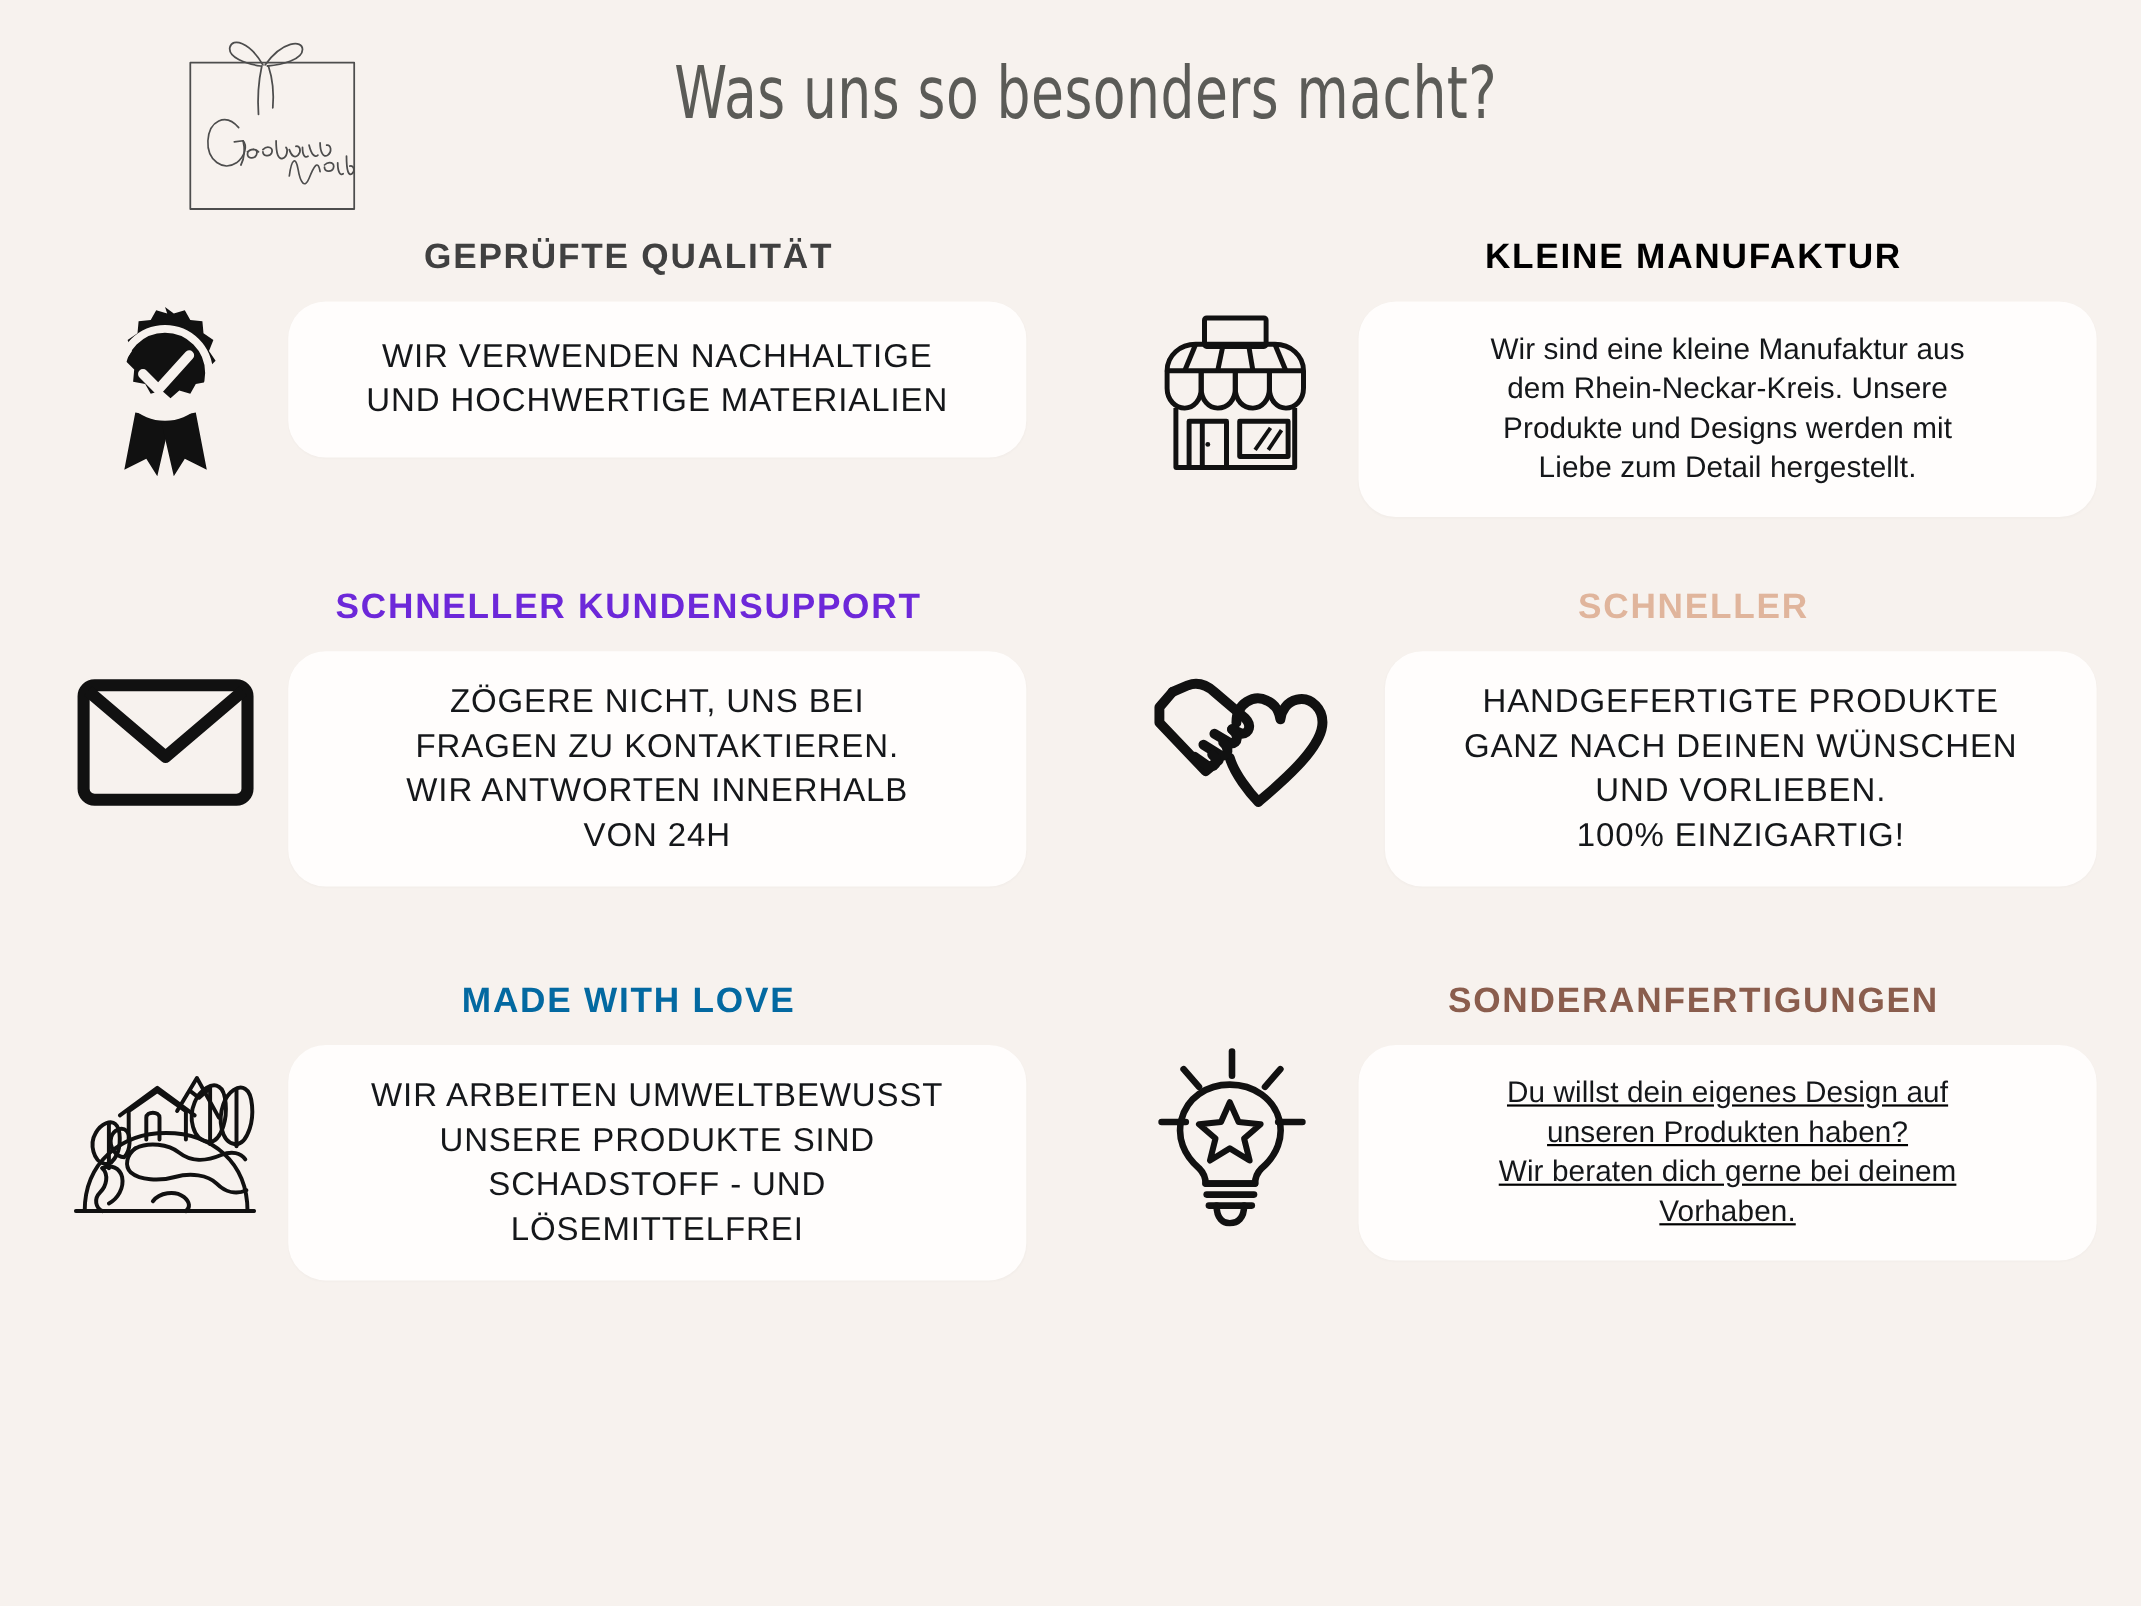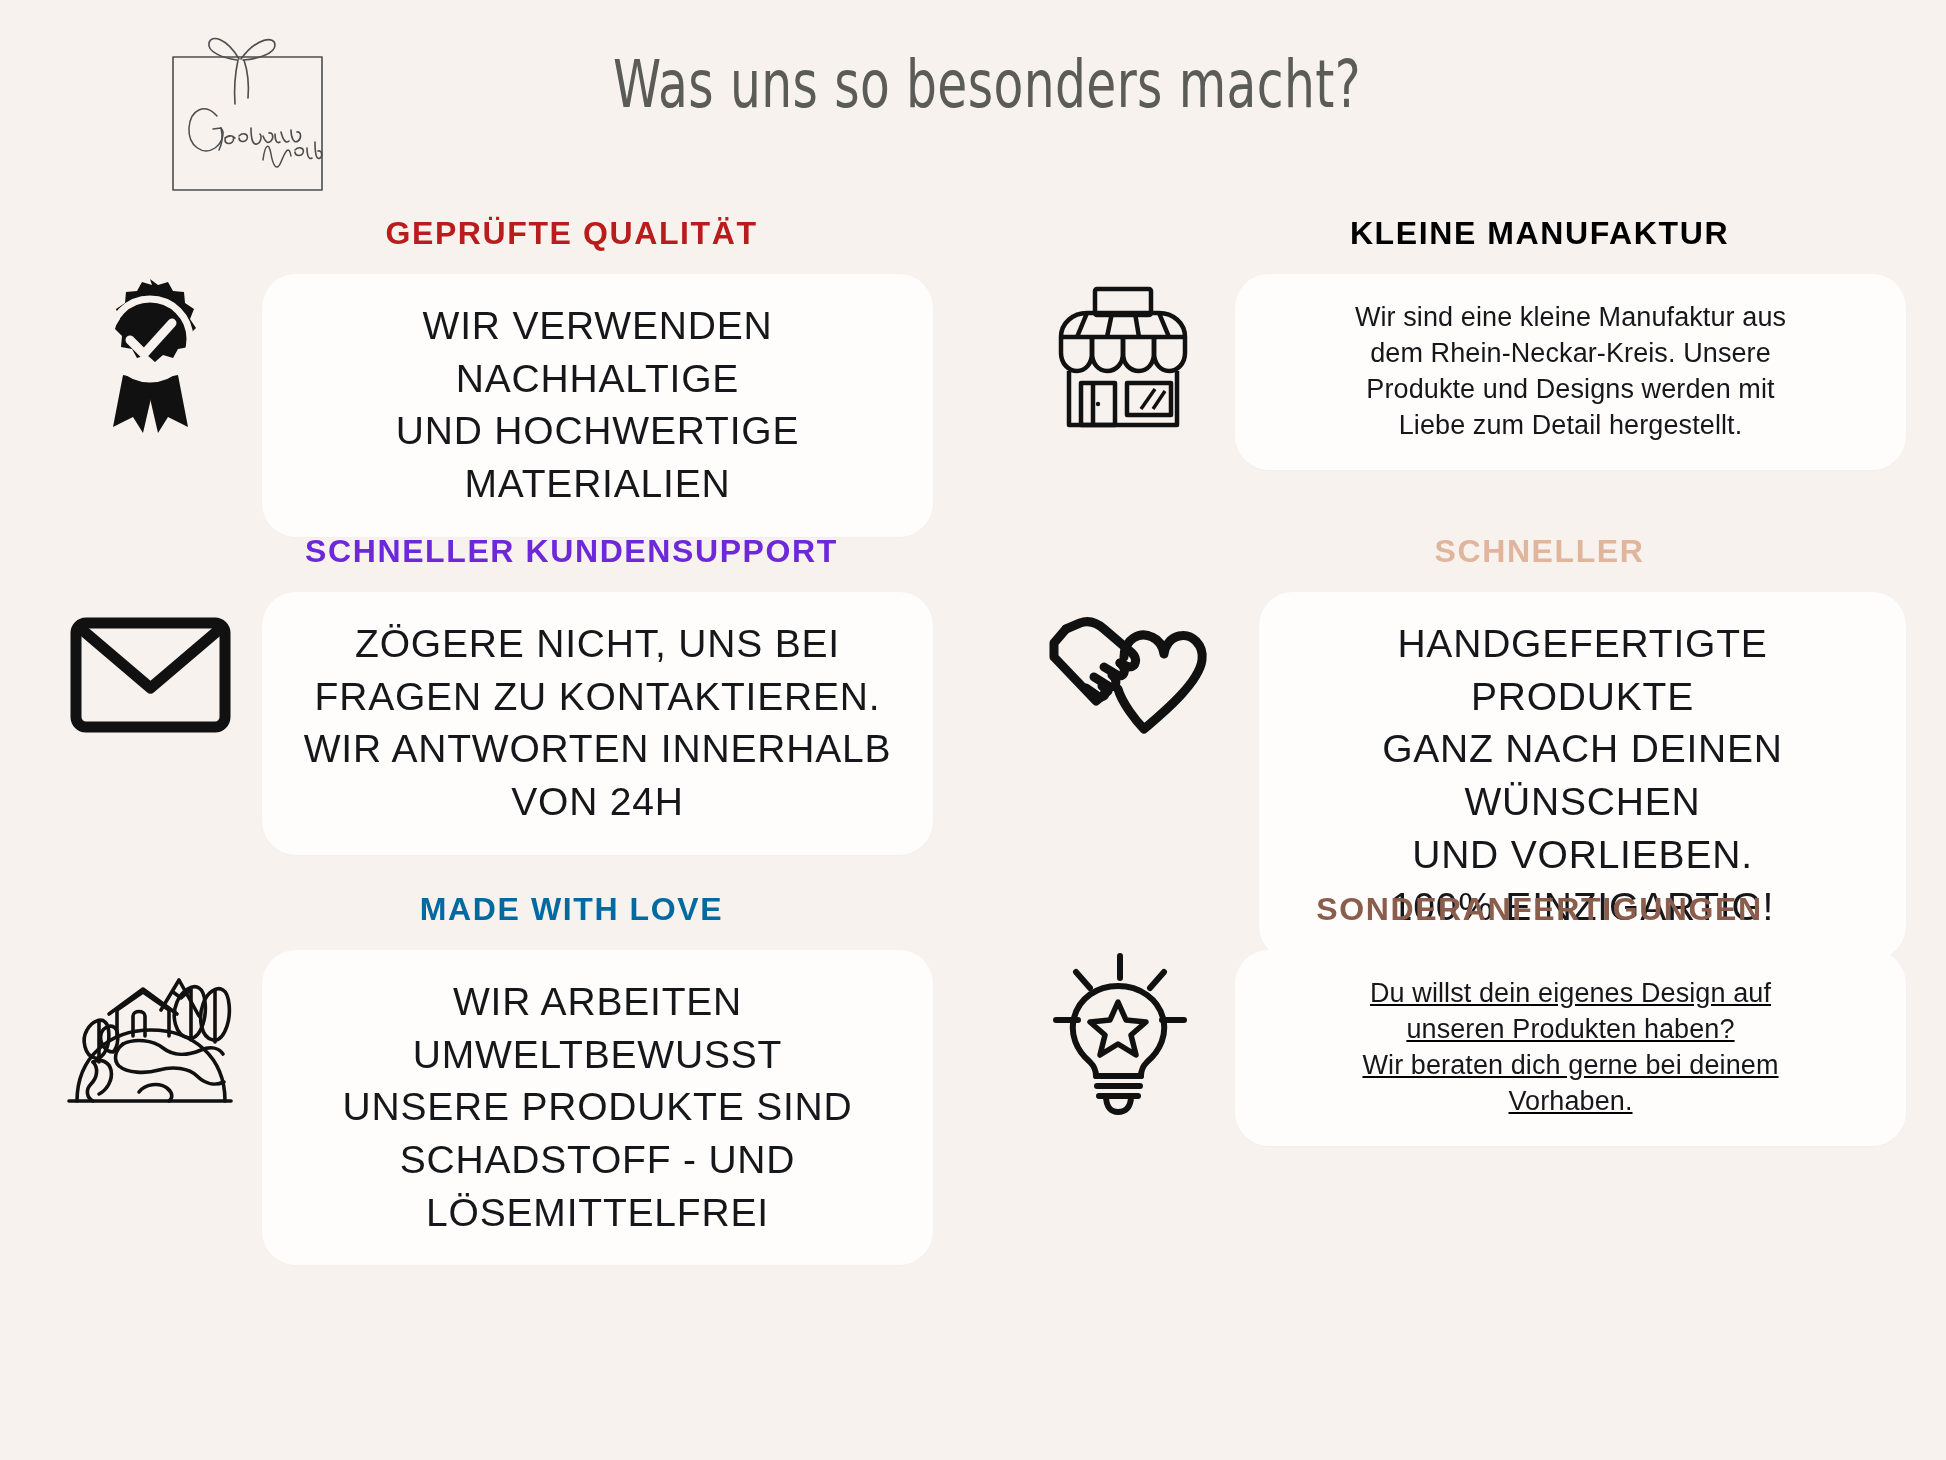--- a/index.html
+++ b/index.html
@@ -104,21 +104,21 @@
 
   .bubble p {
     text-align: center;
     color: #15171a;
     white-space: pre-line;
   }
 
   .bubble.caps p {
     font-family: "Liberation Sans", sans-serif;
     font-weight: 300;
-    font-size: 39px;
+    font-size: 30px;
     line-height: 1.35;
     letter-spacing: 0.8px;
   }
 
   .bubble.sentence p {
     font-family: "Liberation Sans", sans-serif;
     font-weight: 400;
     font-size: 27px;
     line-height: 1.33;
     letter-spacing: 0.1px;
@@ -167,21 +167,21 @@
       <path d="M150 110 C150 124 152 128 155 126 C158 124 157 118 153 119"></path>
     </svg>
   </div>
 
   <h1 class="page-title">Was uns so besonders macht?</h1>
 </div>
 
 <div class="grid">
 
   <div class="cell cell-1">
-    <div class="cell-heading" style="color:#b91c1c">GEPRÜFTE QUALITÄT</div>
+    <div class="cell-heading" style="color:#404040">GEPRÜFTE QUALITÄT</div>
     <div class="cell-body">
       <div class="icon-box">
         <svg width="135" height="160" viewBox="0 0 135 160" xmlns="http://www.w3.org/2000/svg">
 
           <path d="M40 98 L30 150 L50 140 L60 156 L72 104 Z" fill="#111"></path>
           <path d="M95 98 L105 150 L85 140 L75 156 L63 104 Z" fill="#111"></path>
 
           <path fill="#111" d="M67 2
             l8 6 10 -3 5 9 11 1 1 11 9 6 -4 10 6 9 -8 8 1 11 -11 2 -5 9 -10 -3 -8 7 -8 -7 -10 3 -5 -9 -11 -2
             1 -11 -8 -8 6 -9 -4 -10 9 -6 1 -11 11 -1 5 -9 10 3 z"></path>

